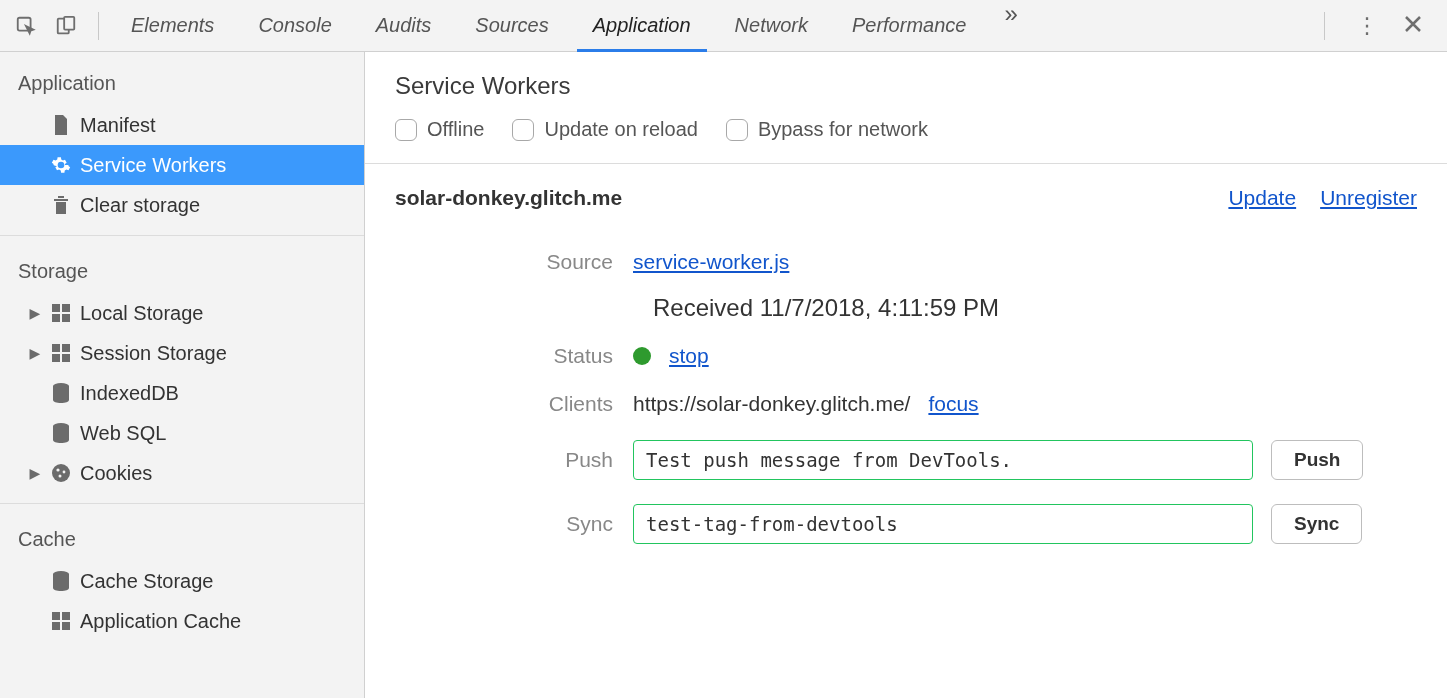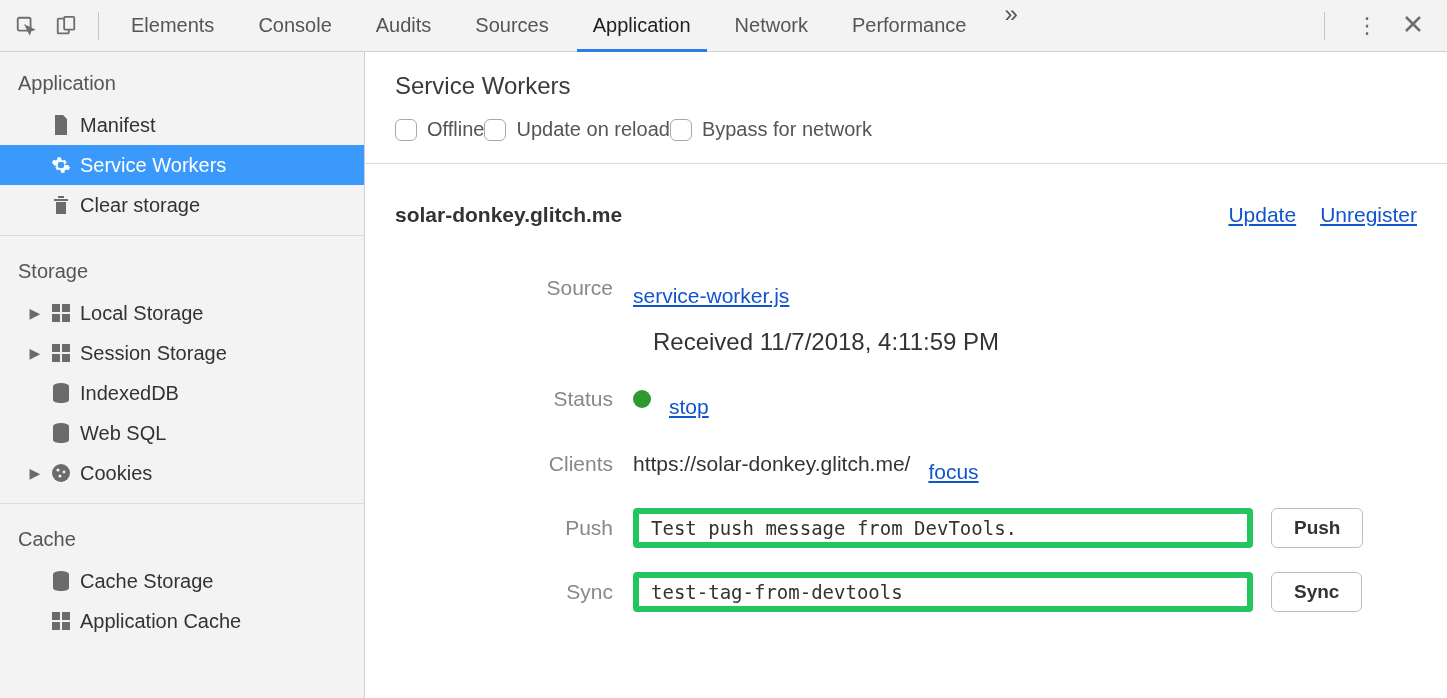--- a/index.html
+++ b/index.html
@@ -44,20 +44,21 @@
   gap: 0;
 }
 .tab {
   display: flex;
   align-items: center;
   padding: 0 22px;
   color: #555;
   font-size: 20px;
   cursor: default;
   position: relative;
+  font-style: italic;
 }
 .tab.selected {
   color: #222;
 }
 .tab.selected::after {
   content: "";
   position: absolute;
   bottom: -1px;
   left: 6px;
   right: 6px;
@@ -139,20 +140,21 @@
   overflow: auto;
   padding: 20px 30px;
 }
 .panel-title {
   font-size: 24px;
   color: #3a3a3a;
   margin-bottom: 18px;
 }
 .checkrow {
   display: flex;
+  gap: 28px;
   align-items: center;
   padding-bottom: 22px;
 }
 .check {
   display: flex;
   align-items: center;
   gap: 10px;
   color: #555;
   font-size: 20px;
 }
@@ -180,21 +182,20 @@
 }
 .origin-row .links {
   margin-left: auto;
   display: flex;
   gap: 24px;
 }
 a.link {
   color: #1155cc;
   text-decoration: underline;
   font-size: 21px;
-  margin-top: 17px;
 }
 .kv {
   display: flex;
   align-items: center;
   padding: 12px 0;
   justify-content: flex-end;
 }
 .kv .label {
   width: 238px;
   text-align: right;
@@ -219,21 +220,21 @@
 }
 .input-row {
   display: flex;
   align-items: center;
   gap: 16px;
 }
 .text-input {
   flex: 1;
   max-width: 620px;
   height: 40px;
-  border: 6px solid #22c55e;
+  border: 1px solid #22c55e;
   border-radius: 4px;
   padding: 0 12px;
   font-family: Menlo, Consolas, monospace;
   font-size: 19px;
   color: #333;
 }
 .btn {
   height: 40px;
   padding: 0 22px;
   border: 1px solid #bdbdbd;

